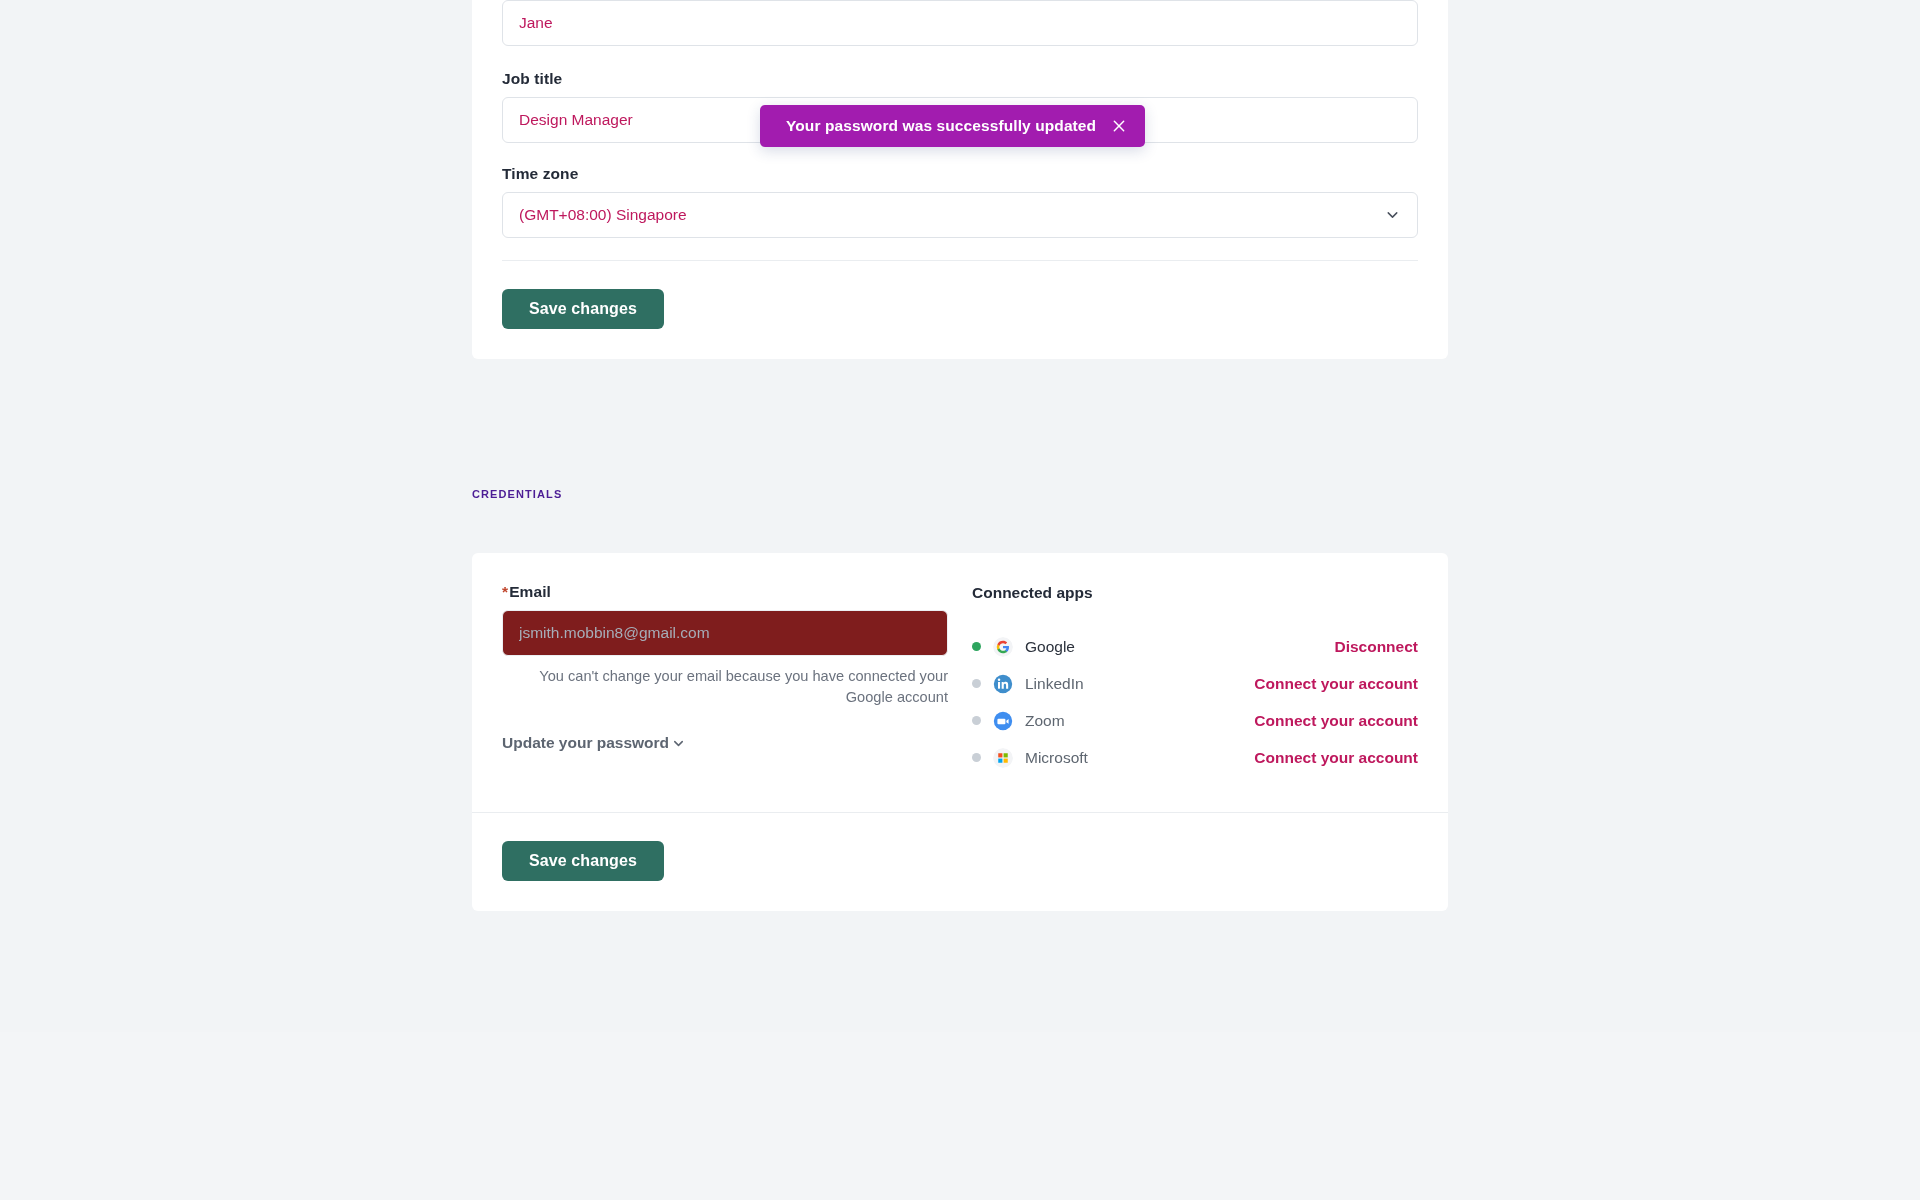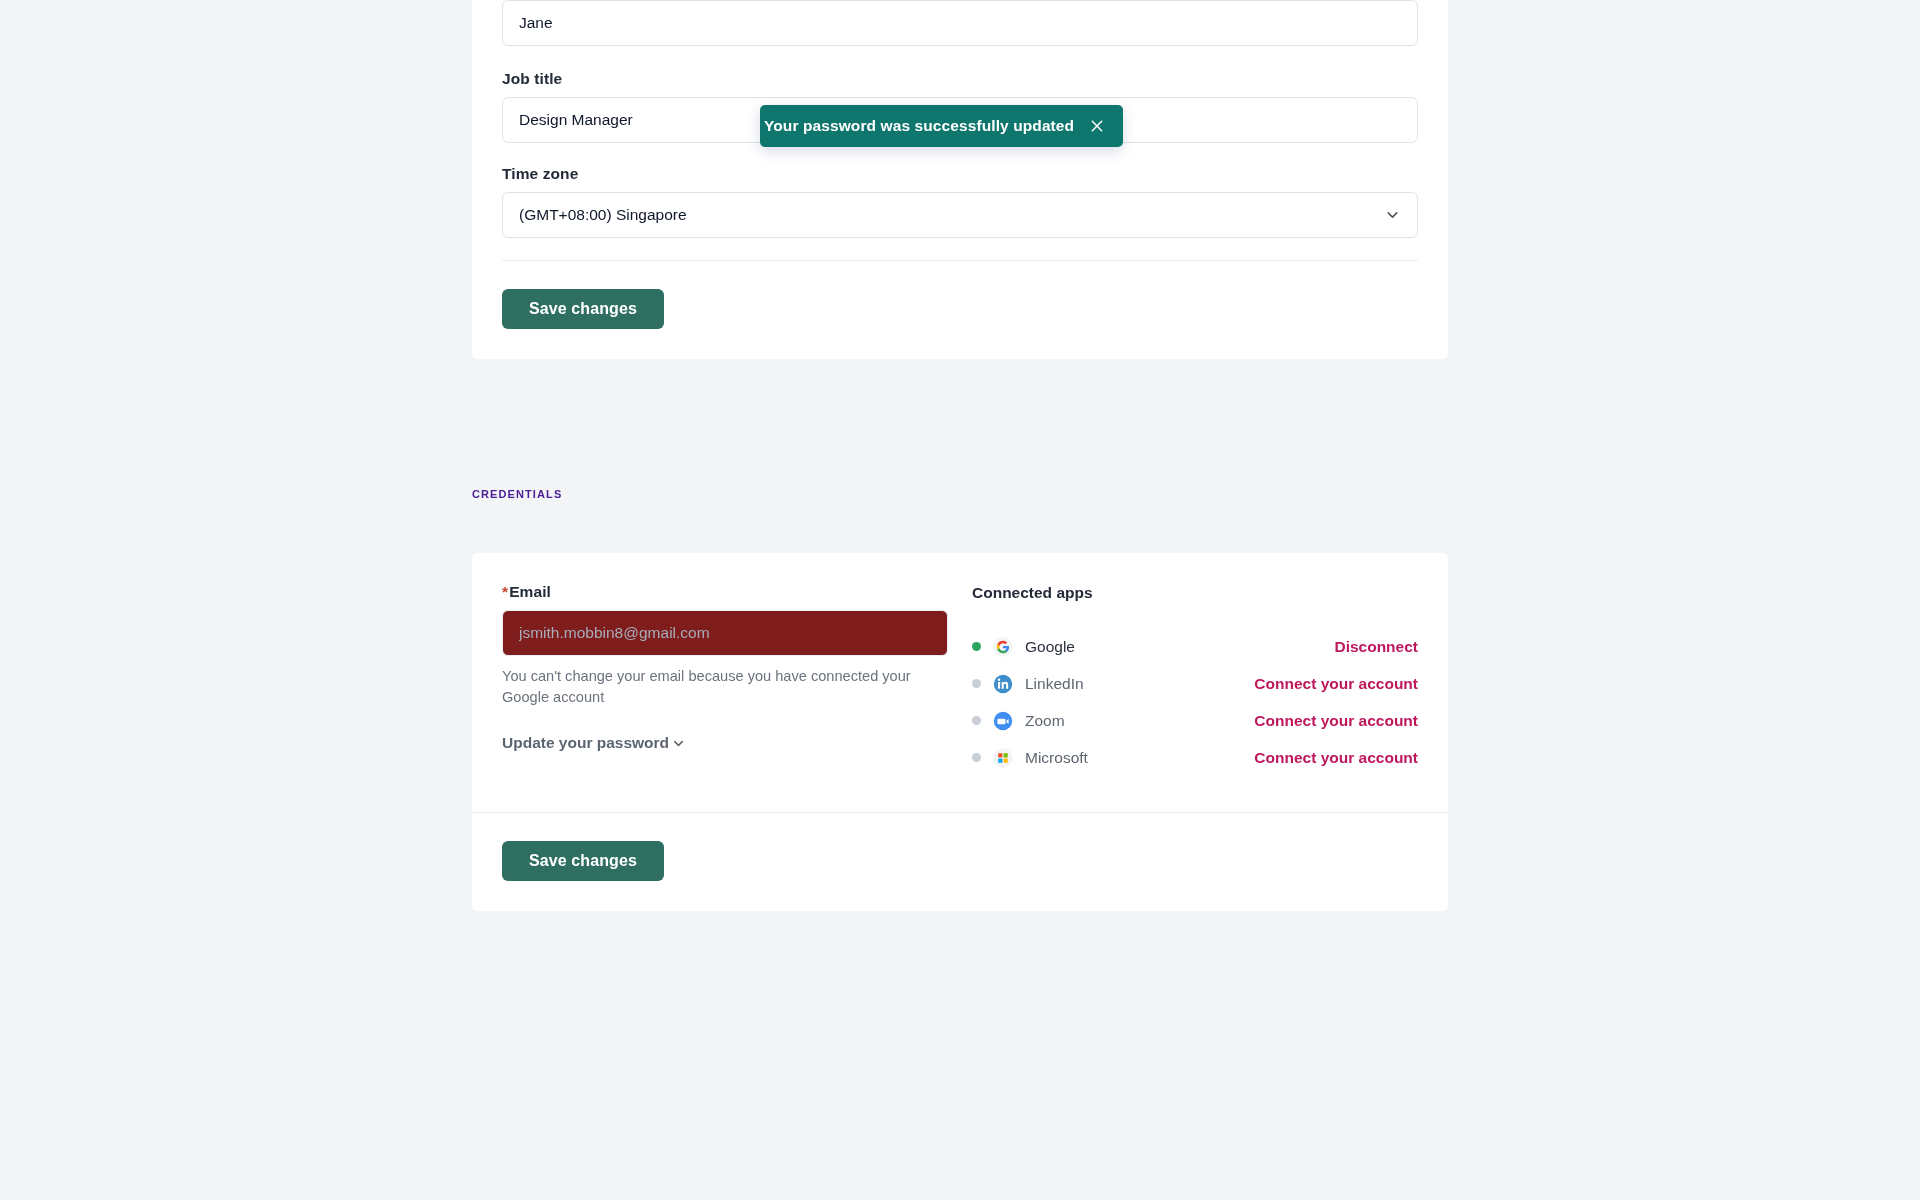--- a/index.html
+++ b/index.html
@@ -70,21 +70,21 @@
     font-weight: bold;
     margin-right: 1px;
   }
 
   .text-input {
     width: 100%;
     height: 46px;
     padding: 0 16px;
     font-family: "Liberation Sans", sans-serif;
     font-size: 15.5px;
-    color: #0f172a;
+    color: #be185d;
     background: #ffffff;
     border: 1px solid #dfe3e8;
     border-radius: 6px;
     outline: none;
   }
 
   .text-input::placeholder { color: #a6adb8; }
 
   .text-input.disabled {
     background: #7f1d1d;
@@ -161,20 +161,21 @@
 
   .cred-left { width: 446px; flex: none; }
   .cred-right { flex: 1 1 auto; padding-top: 1px; }
 
   .help-text {
     margin-top: 10px;
     font-size: 14.6px;
     line-height: 1.42;
     color: #6b727e;
     max-width: 450px;
+    text-align: right;
   }
 
   .update-password {
     display: inline-flex;
     align-items: center;
     gap: 2px;
     margin-top: 27px;
     font-size: 15.5px;
     font-weight: bold;
     color: #5d6571;
@@ -237,22 +238,22 @@
 
   
   .toast {
     position: absolute;
     left: 760px;
     top: 105px;
     display: flex;
     align-items: center;
     gap: 14px;
     height: 42px;
-    padding: 0 17px 0 4px;
-    background: #0f766e;
+    padding: 0 17px 0 26px;
+    background: #a21caf;
     border-radius: 5px;
     box-shadow: 0 4px 14px rgba(40, 60, 120, 0.18);
     z-index: 50;
   }
 
   .toast-text {
     color: #ffffff;
     font-size: 15.5px;
     font-weight: bold;
     letter-spacing: 0.1px;

